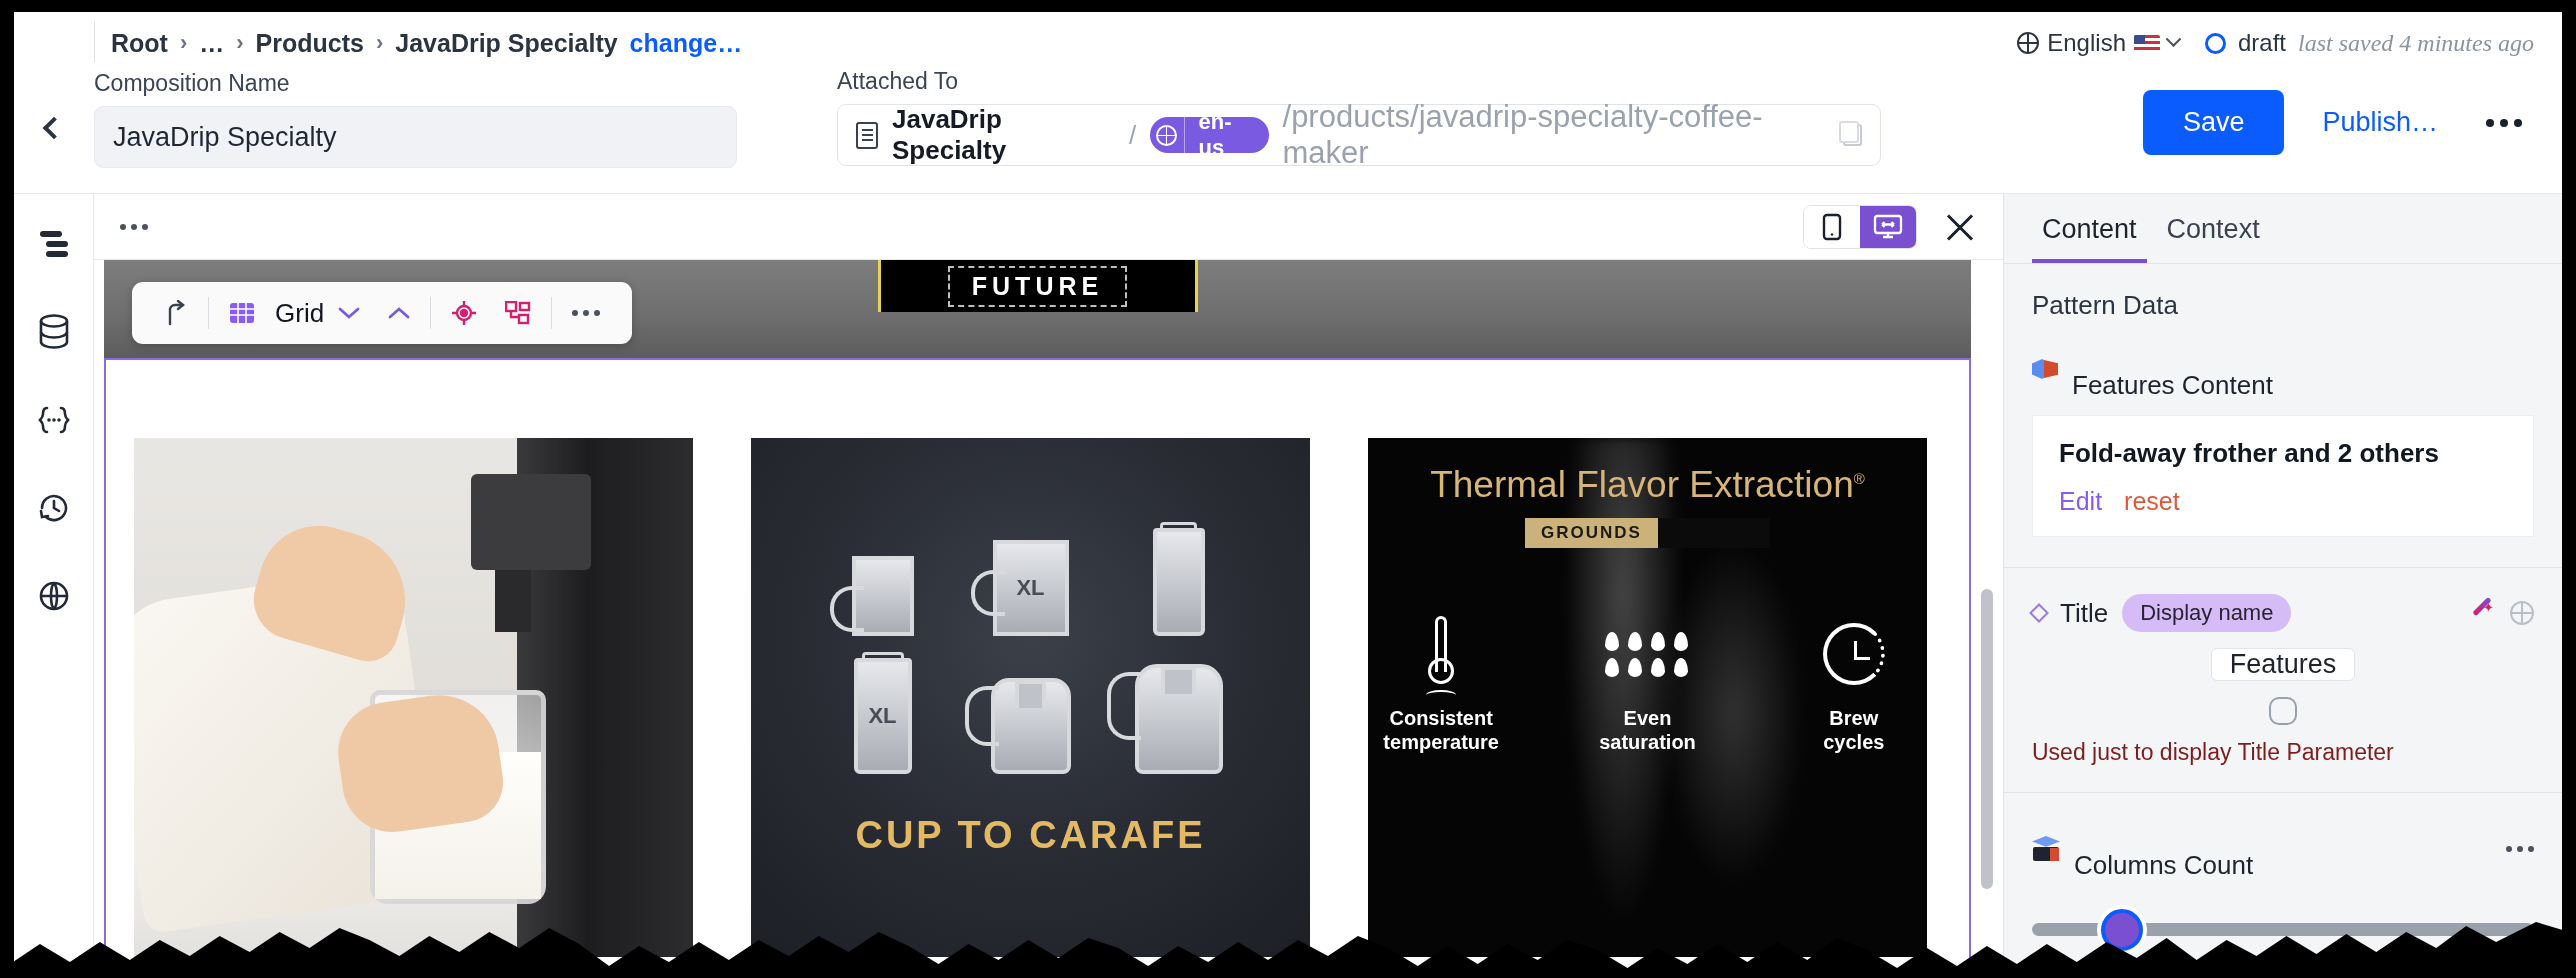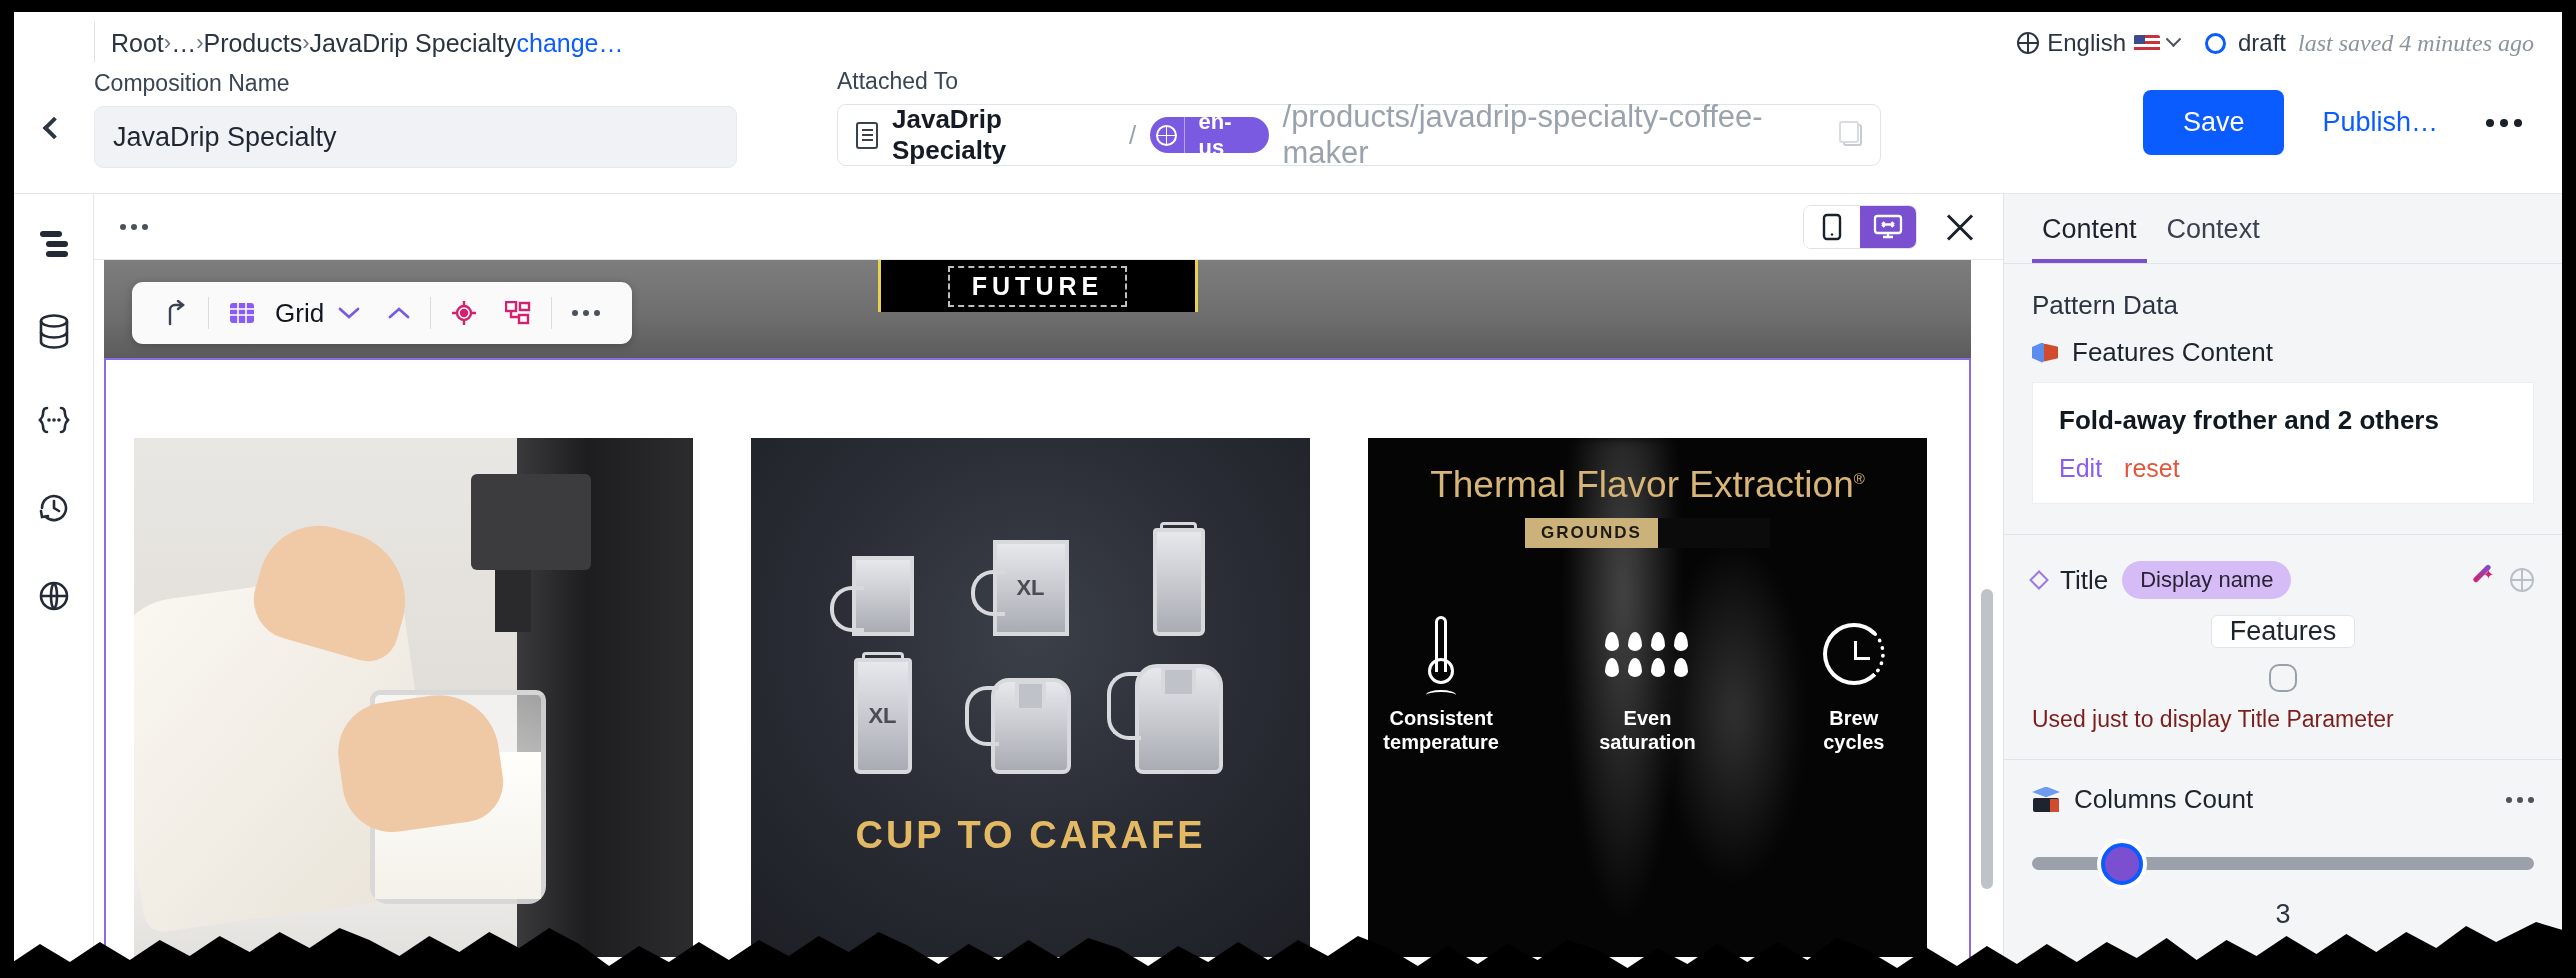--- a/index.html
+++ b/index.html
@@ -32,23 +32,23 @@
   
   .topbar {
     position: absolute; left: 14px; top: 12px; right: 14px; height: 62px;
     background: #ffffff;
     display: flex; align-items: center;
   }
   .back-col {
     width: 80px; height: 100%; flex: 0 0 80px;
   }
   .breadcrumb {
-    display: flex; align-items: center; 
+    display: flex; align-items: center; gap: 12px;
     font-size: 25px; color: #2b3441; padding-left: 16px;
-    border-left: 1px solid #dfe3e8; height: 44px;
+    border-left: 1px solid #dfe3e8; height: 44px; font-weight: bold;
   }
   .bc-sep { color: #6b7480; font-size: 22px; }
   .bc-item { color: #2b3441; }
   .bc-link { color: #0b5cff; cursor: pointer; }
 
   .top-right {
     margin-left: auto; display: flex; align-items: center; gap: 26px;
     padding-right: 28px; font-size: 24px;
   }
   .lang-sel { display: flex; align-items: center; gap: 8px; color: #2b3441; cursor: pointer; }
@@ -358,21 +358,21 @@
   .rp-section { padding: 26px 28px 0; }
   .rp-h { font-size: 26px; color: #2b3441; margin-bottom: 16px; }
   .rp-row-ico { display: flex; align-items: center; gap: 14px; }
   .cube-ico {
     width: 26px; height: 26px; flex: 0 0 26px; position: relative;
   }
   .cube-a { position:absolute; left:0; top:3px; width:17px; height:20px;
     background:#5b8def; clip-path: polygon(0 22%,60% 0,100% 22%,100% 78%,60% 100%,0 78%); }
   .cube-b { position:absolute; left:12px; top:4px; width:14px; height:18px;
     background:#d14b2c; clip-path: polygon(0 0,100% 18%,100% 82%,0 100%); }
-  .rp-item-label { font-size: 26px; color: #1d242e; }
+  .rp-item-label { font-size: 26px; color: #1d242e; margin-top: 33px; }
   .pattern-card {
     margin: 14px 0 0; background: #fff; border: 1px solid #eceef1;
     padding: 22px 26px 20px;
   }
   .pattern-title { font-size: 26px; font-weight: bold; color: #111820; }
   .pattern-links { margin-top: 18px; display: flex; gap: 22px; font-size: 25px; }
   .lnk-edit { color: #8a5cf6; cursor: pointer; }
   .lnk-reset { color: #e2563c; cursor: pointer; }
 
   .rp-divider { height: 1px; background: #e0e3e8; margin: 30px 0 0; }

